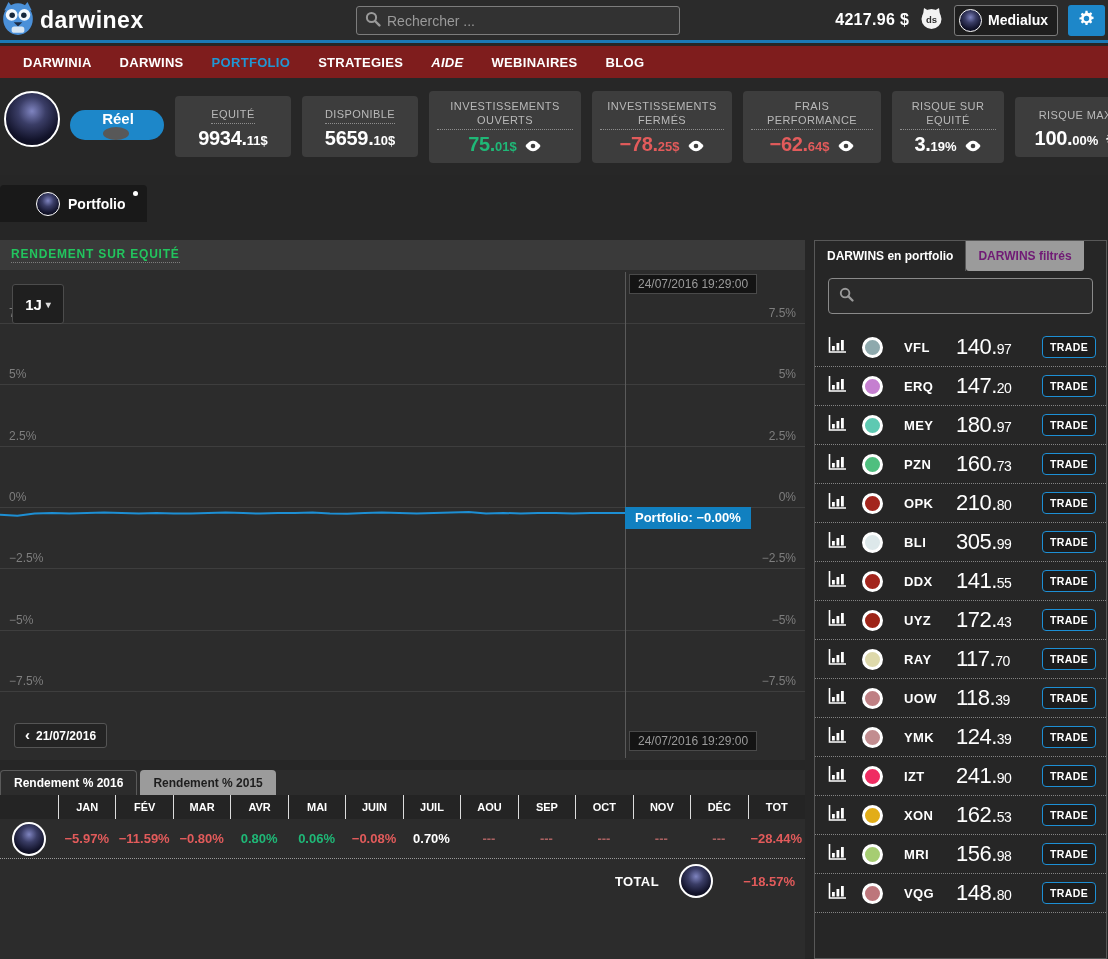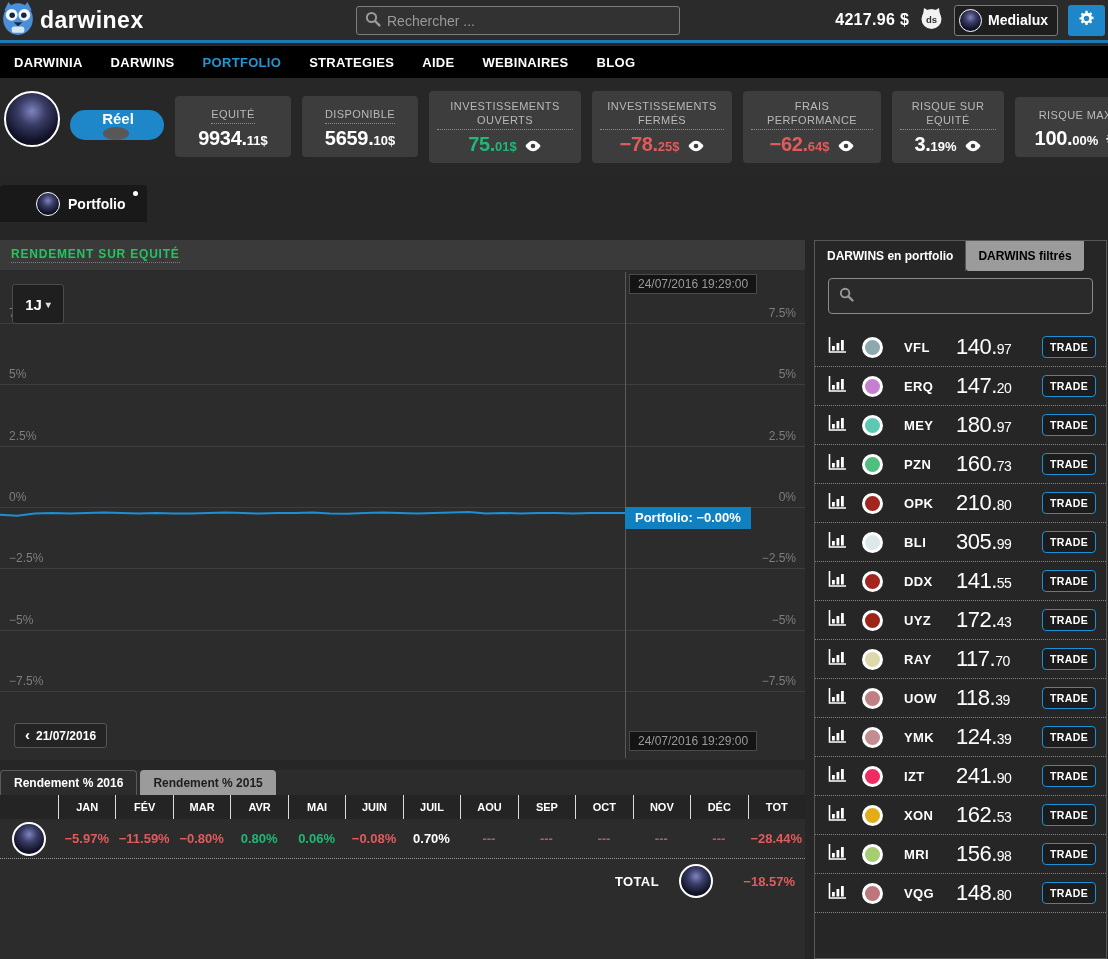--- a/index.html
+++ b/index.html
@@ -17,22 +17,22 @@
     font-size:14px; font-family:"Liberation Sans",sans-serif; margin-left:6px; }
   .searchwrap input::placeholder { color:#9a9a9a; }
   .top-right { margin-left:auto; display:flex; align-items:center; gap:10px; padding-right:3px; }
   .balance { font-size:16px; font-weight:bold; letter-spacing:.3px; }
   .user-chip { display:flex; align-items:center; gap:6px; border:1px solid #7a7a7a; border-radius:3px;
     background:#1e1e1e; height:31px; padding:0 9px 0 4px; font-size:14px; font-weight:bold; }
   .gear-btn { width:37px; height:31px; background:#1d87c9; border-radius:3px;
     display:flex; align-items:center; justify-content:center; }
 
   
-  .nav { position:absolute; top:46px; left:0; width:1108px; height:32px; background:#000000;
-    display:flex; align-items:center; }
+  .nav { position:absolute; top:46px; left:0; width:1108px; height:32px; background:#7f1d1d;
+    display:flex; align-items:center; padding-left:9px; }
   .nav-item { padding:0 14px; font-size:13px; font-weight:bold; letter-spacing:.3px; cursor:pointer; }
 
   
   .account { position:absolute; top:78px; left:0; width:1108px; height:97px; background:#272727; }
   .avatar { border-radius:50%; border:2px solid #fff;
     background:radial-gradient(circle at 50% 35%, #7f84c0 0%, #3a3d66 32%, #12132a 68%, #060610 100%); }
   .main-avatar { position:absolute; left:4px; top:13px; width:56px; height:56px; }
   .toggle { position:absolute; left:70px; top:32px; width:94px; height:30px; background:#1d87c9;
     border-radius:16px; display:flex; align-items:center;flex-direction:column; }
   .toggle-label { flex:1; text-align:center; font-size:15px; font-weight:bold; padding-left:2px; }
@@ -98,21 +98,21 @@
   .totrow .tlabel { font-size:13px; font-weight:bold; letter-spacing:.4px; }
   .totrow .avatar { width:34px; height:34px; }
   .totrow .tval { font-size:13px; font-weight:bold; min-width:62px; text-align:right; }
 
   
   .dpanel { position:absolute; top:240px; left:814px; width:293px; height:719px; background:#262626;
     border:1px solid #585858; }
   .dtabs { display:flex; height:30px; }
   .dtab { padding:0 12px; display:flex; align-items:center; font-size:12px; font-weight:bold; cursor:pointer; }
   .dtab.active { color:#fff; border-right:1px solid #585858; }
-  .dtab.inactive { background:#9b9b9b; color:#000000; border-radius:0 0 3px 3px; }
+  .dtab.inactive { background:#9b9b9b; color:#701a75; border-radius:0 0 3px 3px; }
   .dsearch { margin:7px 13px 14px; height:36px; border:1px solid #8a8a8a; border-radius:4px; background:#2a2a2a;
     display:flex; align-items:center; padding:0 10px; }
   .dsearch input { flex:1; background:transparent; border:none; outline:none; color:#ddd; font-size:13px;
     margin-left:6px; font-family:"Liberation Sans",sans-serif; }
   .drow { display:grid; grid-template-columns:34px 42px 52px 1fr 60px; align-items:center; height:39px;
     padding:0 10px 0 13px; border-bottom:1px dotted #838383; cursor:pointer; }
   .drow .dot { width:21px; height:21px; border-radius:50%; border:3px solid #fff; }
   .drow .ticker { font-size:13px; font-weight:bold; letter-spacing:.4px; }
   .drow .price { font-size:22px; letter-spacing:-.5px; }
   .drow .price .pd { font-size:14px; }
@@ -176,21 +176,21 @@
 <nav class="nav">
 
     <span class="nav-item" style="color: rgb(255, 255, 255);">DARWINIA</span>
 
     <span class="nav-item" style="color: rgb(255, 255, 255);">DARWINS</span>
 
     <span class="nav-item" style="color: rgb(33, 150, 211);">PORTFOLIO</span>
 
     <span class="nav-item" style="color: rgb(255, 255, 255);">STRATEGIES</span>
 
-    <span class="nav-item" style="color: rgb(255, 255, 255);">AIDE</span>
+    <span class="nav-item" style="color: rgb(255, 255, 255); font-style: italic;">AIDE</span>
 
     <span class="nav-item" style="color: rgb(255, 255, 255);">WEBINAIRES</span>
 
     <span class="nav-item" style="color: rgb(255, 255, 255);">BLOG</span>
   </nav>
 
 <section class="account">
   <span class="avatar main-avatar"></span>
   <div class="toggle">
     <span class="toggle-label">Réel</span>

